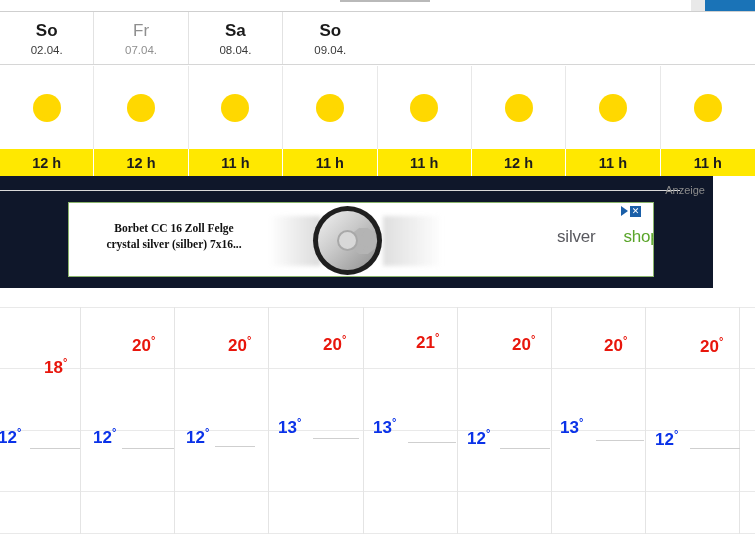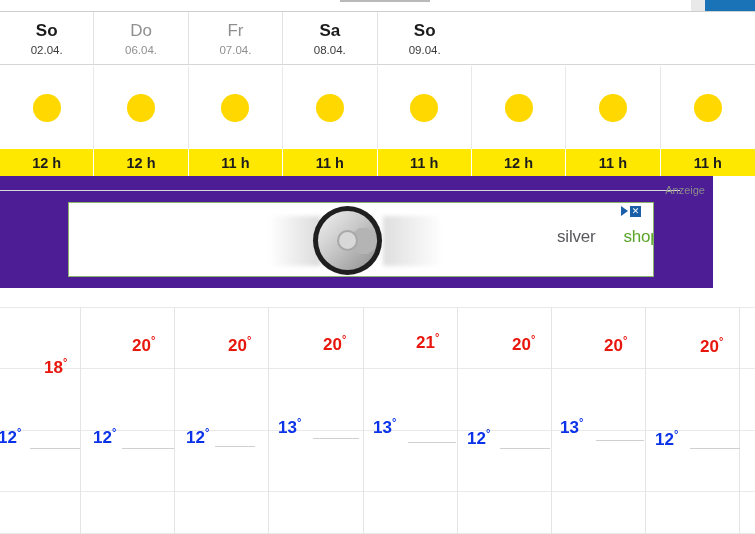--- a/index.html
+++ b/index.html
@@ -155,21 +155,21 @@
     color: #1d1d1d;
   }
   .hours-cell:last-child { border-right: none; }
 
   
   .ad-zone {
     position: absolute;
     left: 0; top: 176px;
     width: 713px;
     height: 112px;
-    background: #4c1d95;
+    background: #0f172a;
   }
   .anzeige-label {
     position: absolute;
     right: 8px;
     top: 8px;
     font-size: 11px;
     color: #8c8c8c;
   }
   .anzeige-rule {
     position: absolute;
@@ -351,24 +351,20 @@
 <div class="top-strip">
   <div class="mini-line"></div>
   <div class="tab-grey"></div>
   <div class="tab-accent"></div>
 </div>
 
 <div class="days-row">
   <div class="day-cell weekend">
     <div class="day-name">So</div>
     <div class="day-date">02.04.</div>
-  </div>
-  <div class="day-cell">
-    <div class="day-name">Do</div>
-    <div class="day-date">06.04.</div>
   </div>
   <div class="day-cell">
     <div class="day-name">Fr</div>
     <div class="day-date">07.04.</div>
   </div>
   <div class="day-cell weekend">
     <div class="day-name">Sa</div>
     <div class="day-date">08.04.</div>
   </div>
   <div class="day-cell weekend">
@@ -525,20 +521,24 @@
   <div class="hours-cell">12 h</div>
   <div class="hours-cell">11 h</div>
   <div class="hours-cell">11 h</div>
 </div>
 
 <div class="ad-zone">
   <div class="anzeige-rule"></div>
   <div class="anzeige-label">Anzeige</div>
 
   <div class="ad-banner">
+    <div class="ad-text">
+      <span>Borbet CC 16 Zoll Felge</span><br>
+      <span>crystal silver (silber) 7x16...</span>
+    </div>
 
     <div class="ad-wheel">
       <div class="wheel-blur"></div>
       <div class="wheel-blur2"></div>
       <div class="wheel-tire"></div>
       <div class="wheel-rim"></div>
       <div class="wheel-spoke" style="transform:rotate(0deg)"></div>
       <div class="wheel-spoke" style="transform:rotate(72deg)"></div>
       <div class="wheel-spoke" style="transform:rotate(144deg)"></div>
       <div class="wheel-spoke" style="transform:rotate(216deg)"></div>

